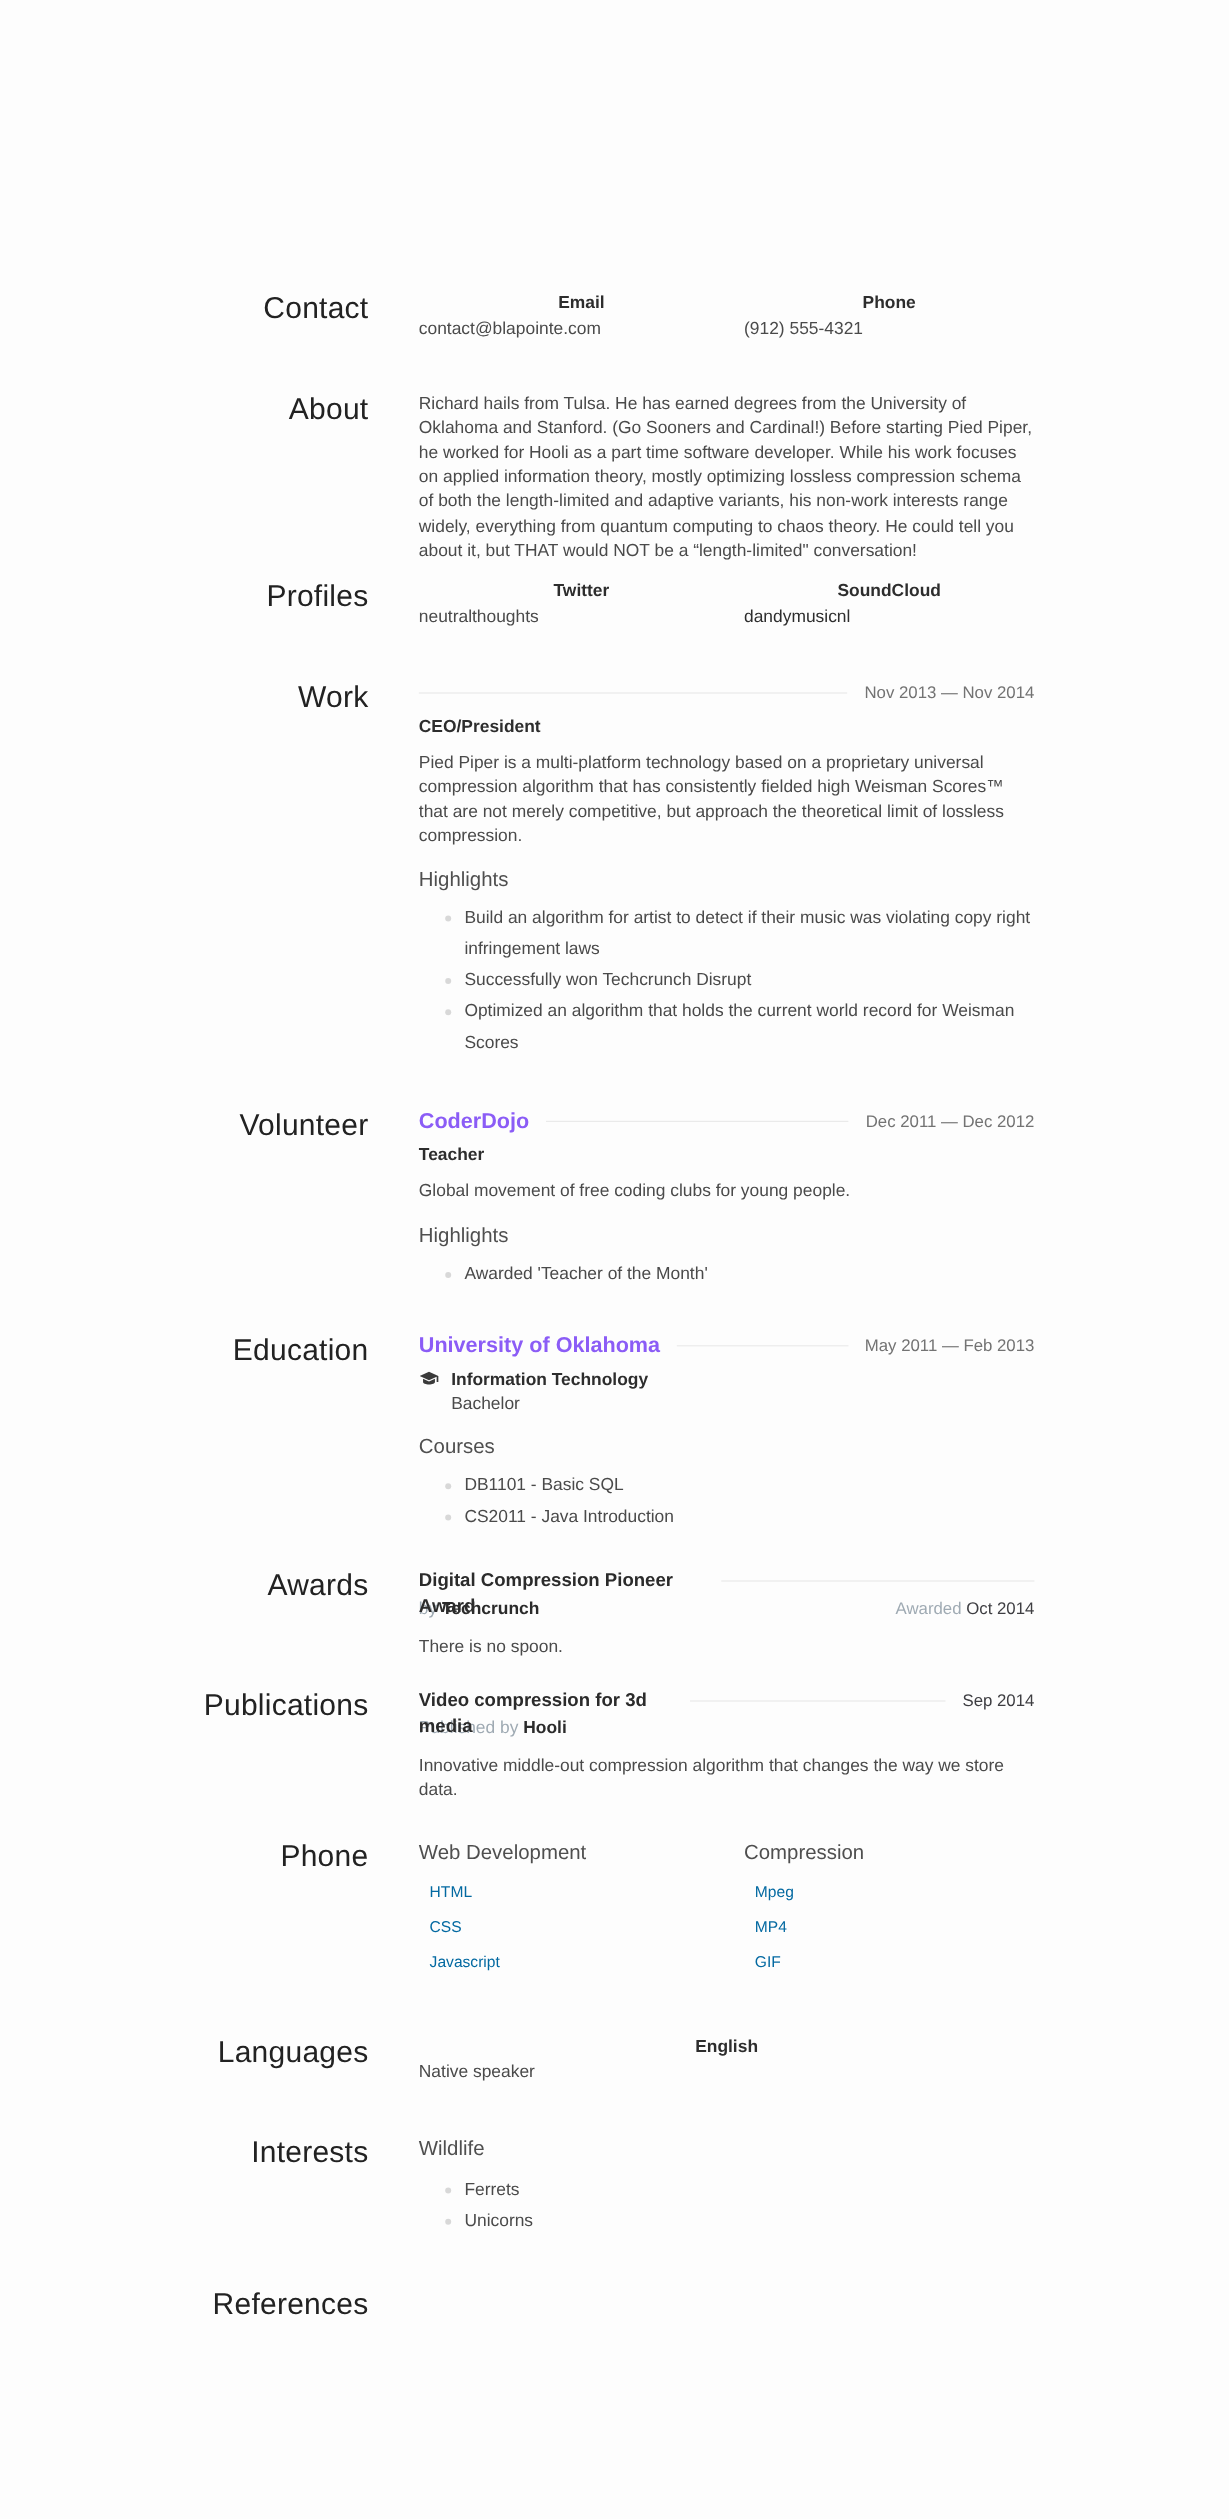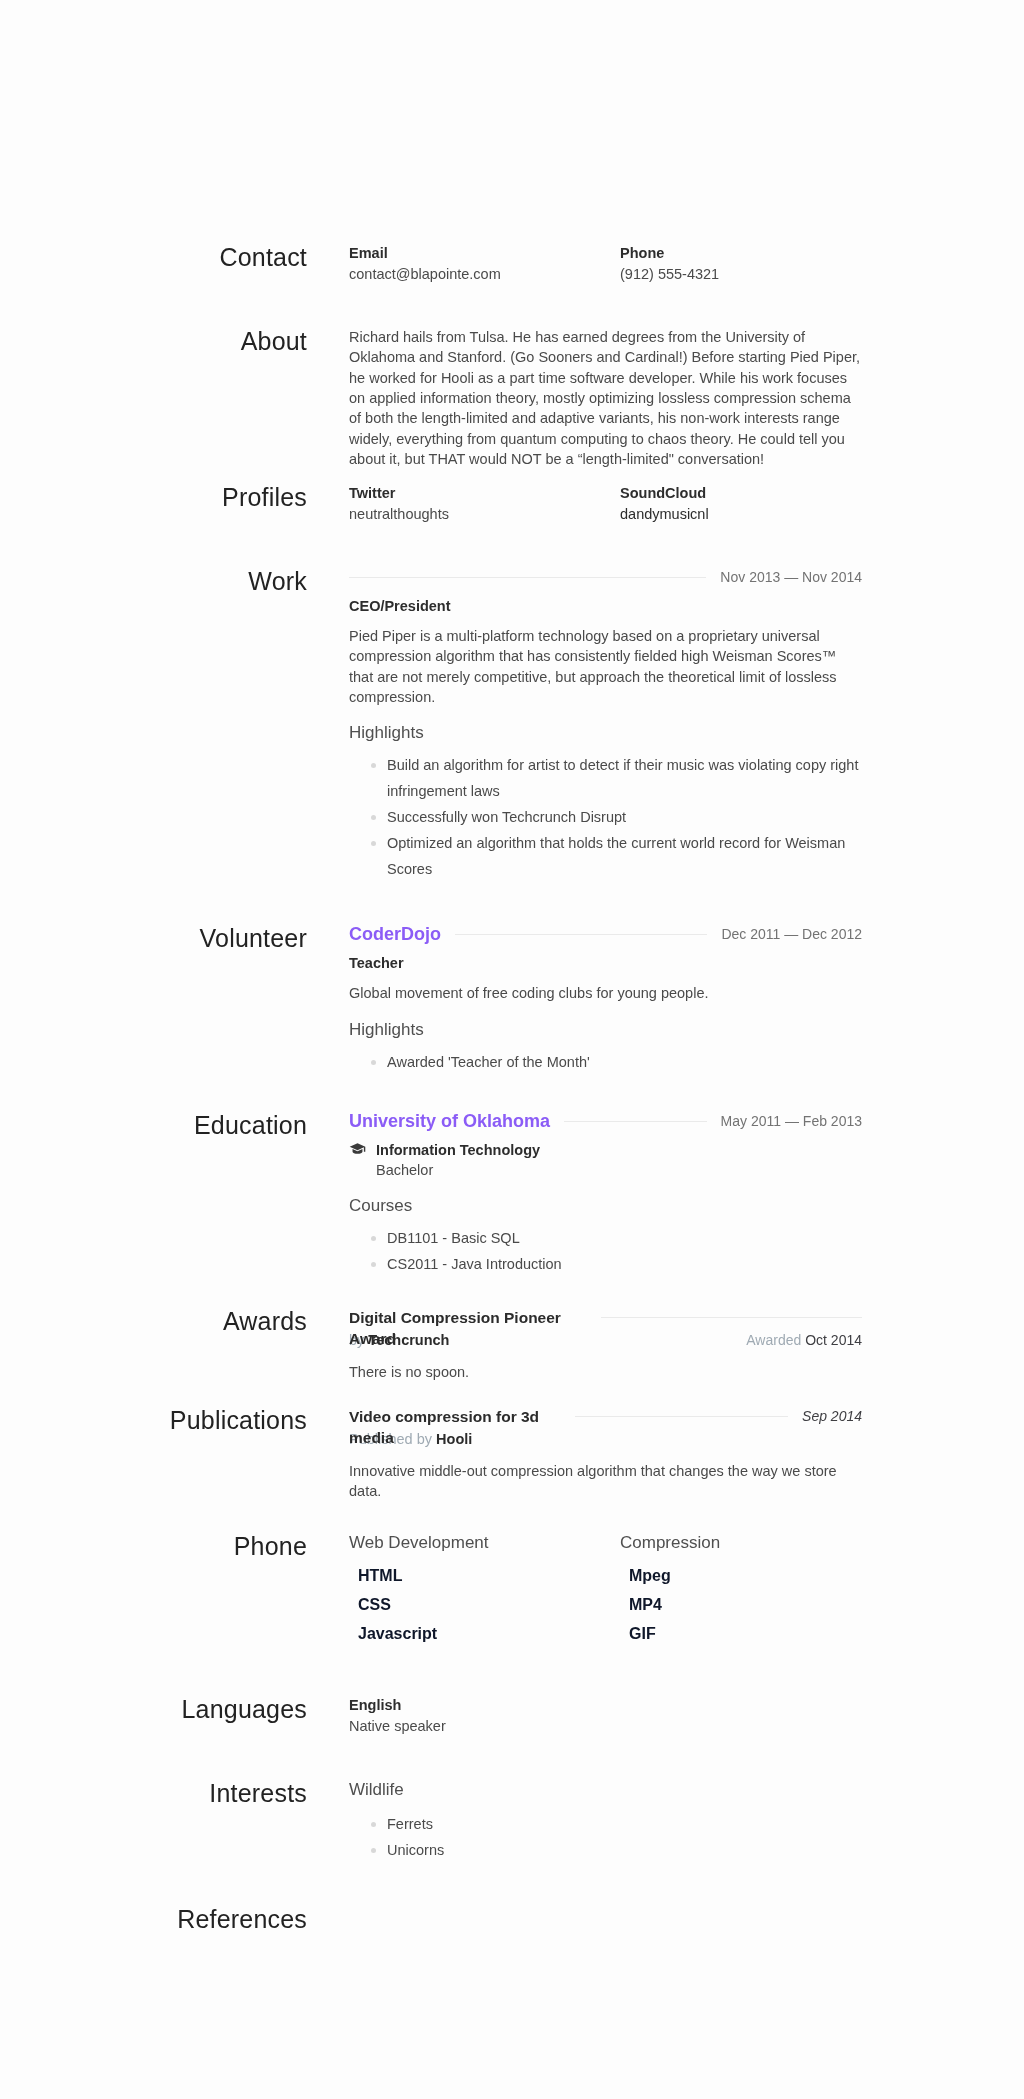--- a/index.html
+++ b/index.html
@@ -22,21 +22,21 @@
   section.row.mb24 { margin-bottom:24px; }
 
   .sec-title {
     text-align:right; font-size:25px; font-weight:400; color:#222;
     line-height:1.15; letter-spacing:.2px;
   }
   .sec-body { font-size:14.5px; }
 
   .two-col { display:grid; grid-template-columns:271px 1fr; }
 
-  .lbl { font-weight:700; color:#2d2d2d; font-size:14.5px; line-height:1.45; }
+  .lbl { font-weight:700; color:#2d2d2d; font-size:14.5px; line-height:1.45;text-align:center; }
   .val { color:#4a4a4a; font-size:14.5px; line-height:1.45; }
   .val.dark { color:#2d2d2d; }
 
   .para { font-size:14.5px; line-height:1.4; color:#4a4a4a; }
 
   
   .ehdr { display:flex; align-items:flex-end; }
   .ename { font-size:18px; font-weight:700; color:#8b5cf6; line-height:20px; white-space:nowrap; }
   .eline { flex:1; border-top:1px solid #eaeaea; align-self:flex-start; margin:10px 14px 0 14px; }
   .eline.noname { margin-left:0; }
@@ -65,33 +65,33 @@
 
   
   .phdr { display:flex; align-items:flex-start; }
   .ptitle {
     font-size:15.5px; font-weight:700; color:#2b2b2b;
     line-height:21px; height:21px; overflow:visible; position:relative; z-index:2;
   }
   .ptitle.w-award { max-width:238px; }
   .ptitle.w-pub { max-width:212px; }
   .pline { flex:1; border-top:1px solid #eaeaea; margin-top:10px; margin-left:14px; }
-  .pdate { font-size:14px; color:#3e3e42; white-space:nowrap; margin-left:14px; line-height:21px;font-style:italic; }
+  .pdate { font-size:14px; color:#3e3e42; white-space:nowrap; margin-left:14px; line-height:21px; }
 
   .byline-row { display:flex; justify-content:space-between; align-items:baseline; margin-top:2px; line-height:20px; }
   .muted { color:#9faab3; }
   .strongname { color:#2b2b2b; font-weight:700; }
   .date-strong { color:#3e3e42; font-size:14px; }
   .byline-row .left, .byline-row .right { font-size:14px; }
   .byline-row .left { font-size:14.5px; }
   .psummary { margin-top:12px; }
 
   
   .gname { font-size:17px; color:#4f4f4f; font-weight:400; line-height:22px; margin-bottom:12px; }
-  .skill-item { padding-left:9px; line-height:20px; margin-bottom:9px; font-size:16px; color:#0f172a;font-weight:bold; }
+  .skill-item { padding-left:9px; line-height:20px; margin-bottom:9px; font-size:13px; color:#0369a1; }
 
   
   .interests .gname { margin-bottom:10px; }
 
   
   blockquote.quote {
     border-left:4px solid #e4e4e4; padding:2px 0 4px 30px;
   }
   blockquote.quote p { font-size:14.5px; line-height:21.5px; color:#4a4a4a; }
   .quote-name { margin-top:13px; font-weight:700; color:#2b2b2b; font-size:14.5px; }

